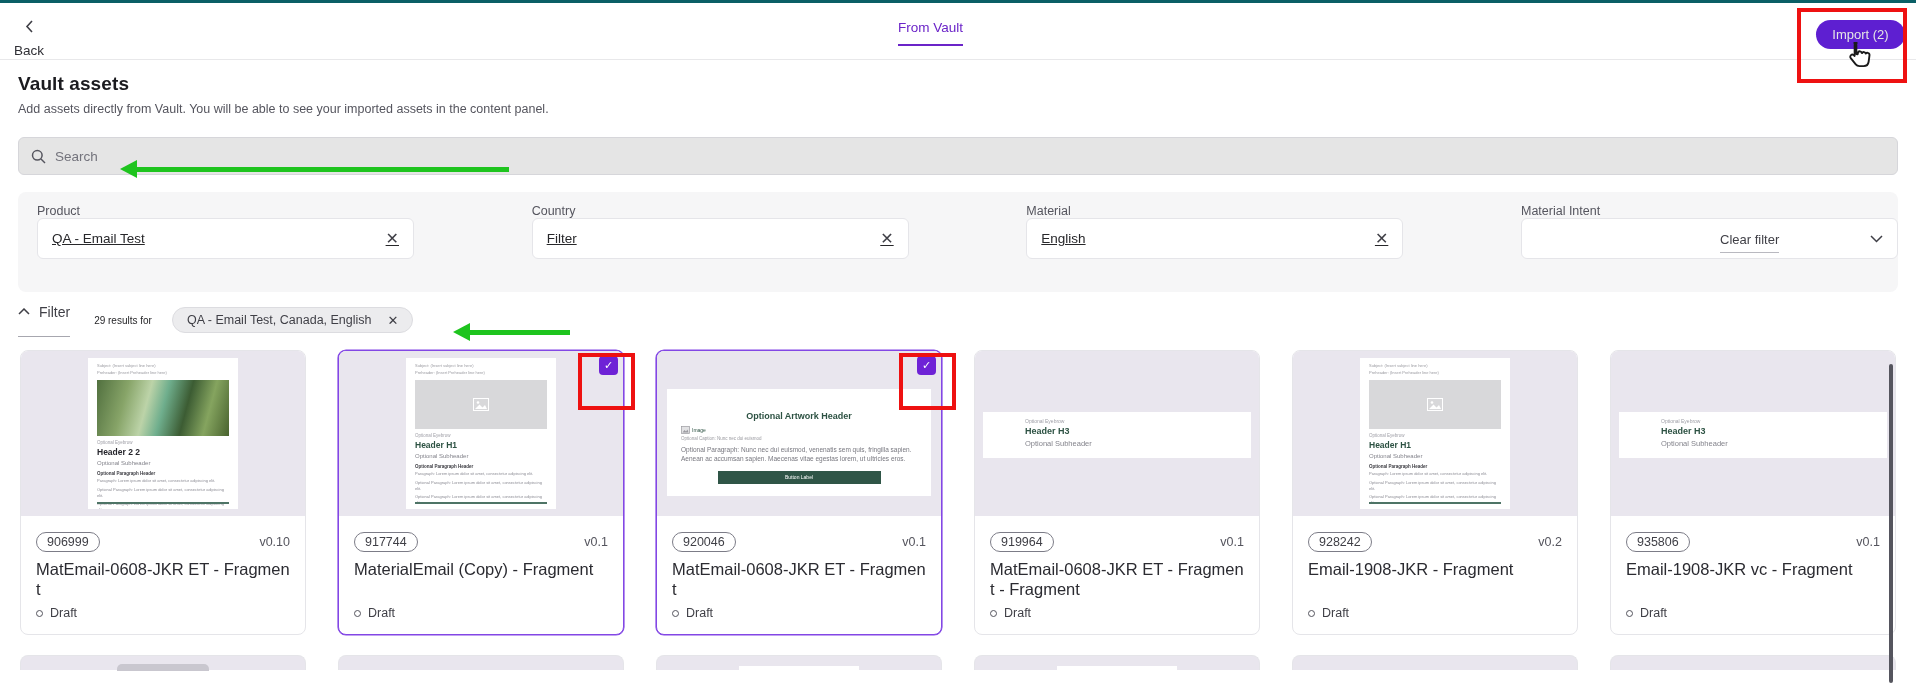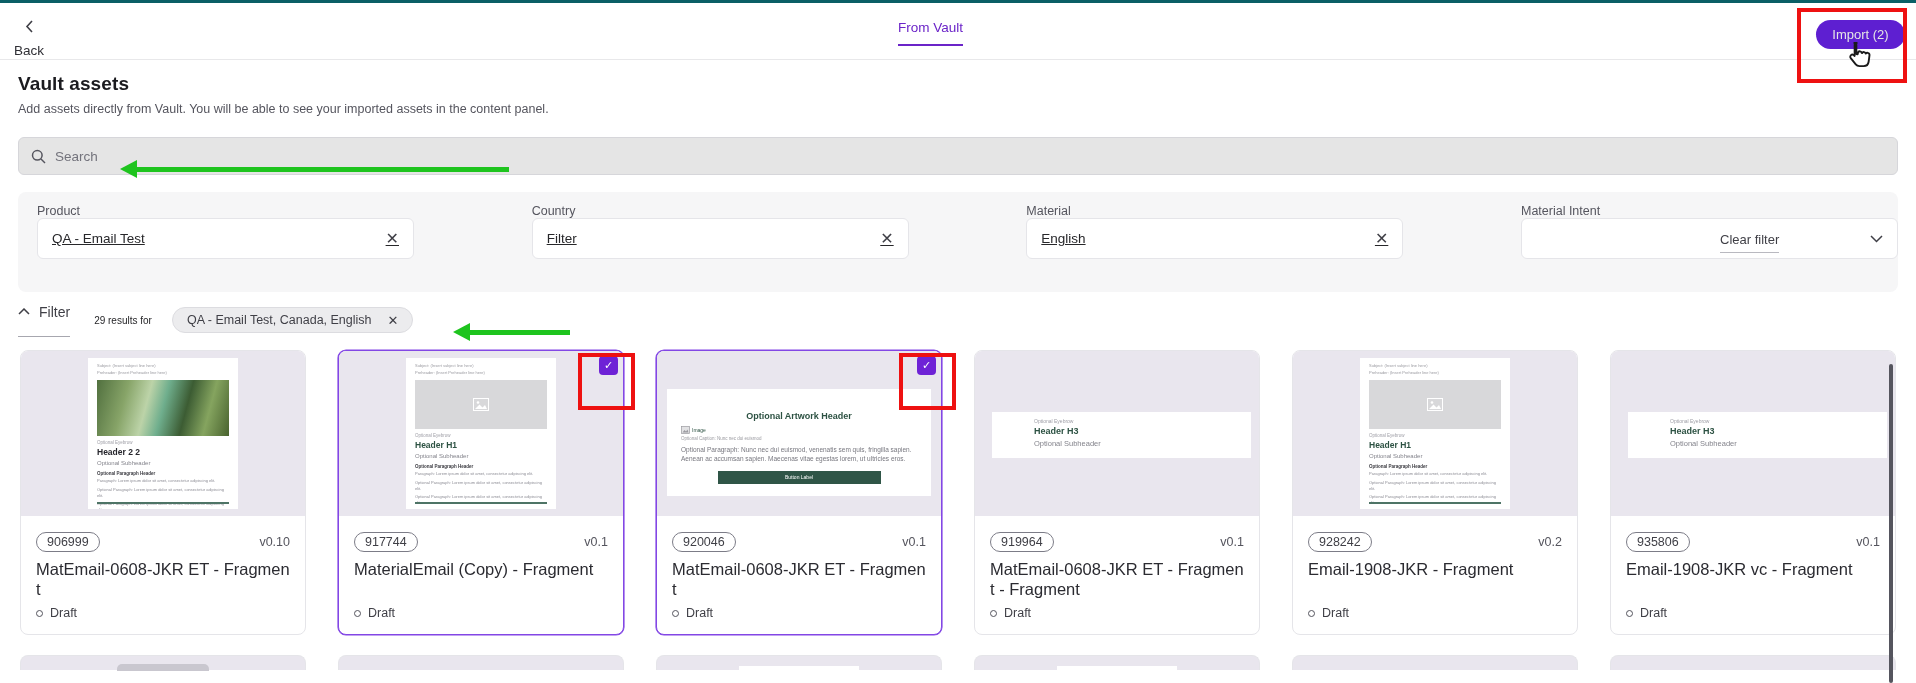--- a/index.html
+++ b/index.html
@@ -93,21 +93,21 @@
   .t-rule { position:absolute; bottom:5px; left:9px; right:9px; height:2px; background:#4e7466; }
 
   .tpl-wide { left:10px; right:10px; top:38px; height:107px; padding:22px 14px 0 14px; }
   .t-art-h { text-align:center; font-size:9px; font-weight:700; color:#2d5243; }
   .t-img-ic { margin-top:5px; font-size:5px; color:#2d5243; display:flex; align-items:center; gap:2px; }
   .t-cap { margin-top:2px; font-size:4.5px; color:#9a9aa0; }
   .t-art-para { margin-top:4px; font-size:6.5px; color:#77777f; line-height:1.45; }
   .t-btn { margin:7px auto 0 auto; width:163px; height:13px; background:#2f5547; color:#fff;
     font-size:5px; display:flex; align-items:center; justify-content:center; }
 
-  .tpl-strip { left:8px; right:8px; top:61px; height:46px; padding:6px 0 0 42px;margin-left:9px; }
+  .tpl-strip { left:8px; right:8px; top:61px; height:46px; padding:6px 0 0 42px; }
   .s-eyebrow { font-size:5px; color:#a0a0a8; }
   .s-h3 { margin-top:2px; font-size:9px; font-weight:700; color:#2d5243; }
   .s-sub { margin-top:3px; font-size:7.5px; color:#84848c; }
 
   
   .stub { width:286px; height:15px; background:#e9e6ee; border:1px solid #e5e5e9;
     border-bottom:none; border-radius:8px 8px 0 0; position:relative; }
   .stub .bar { position:absolute; left:50%; transform:translateX(-50%); bottom:-1px;
     width:92px; height:7px; border-radius:5px 5px 0 0; background:#c9c7cf; }
   .stub .wbar { position:absolute; left:50%; transform:translateX(-50%); bottom:-1px;

